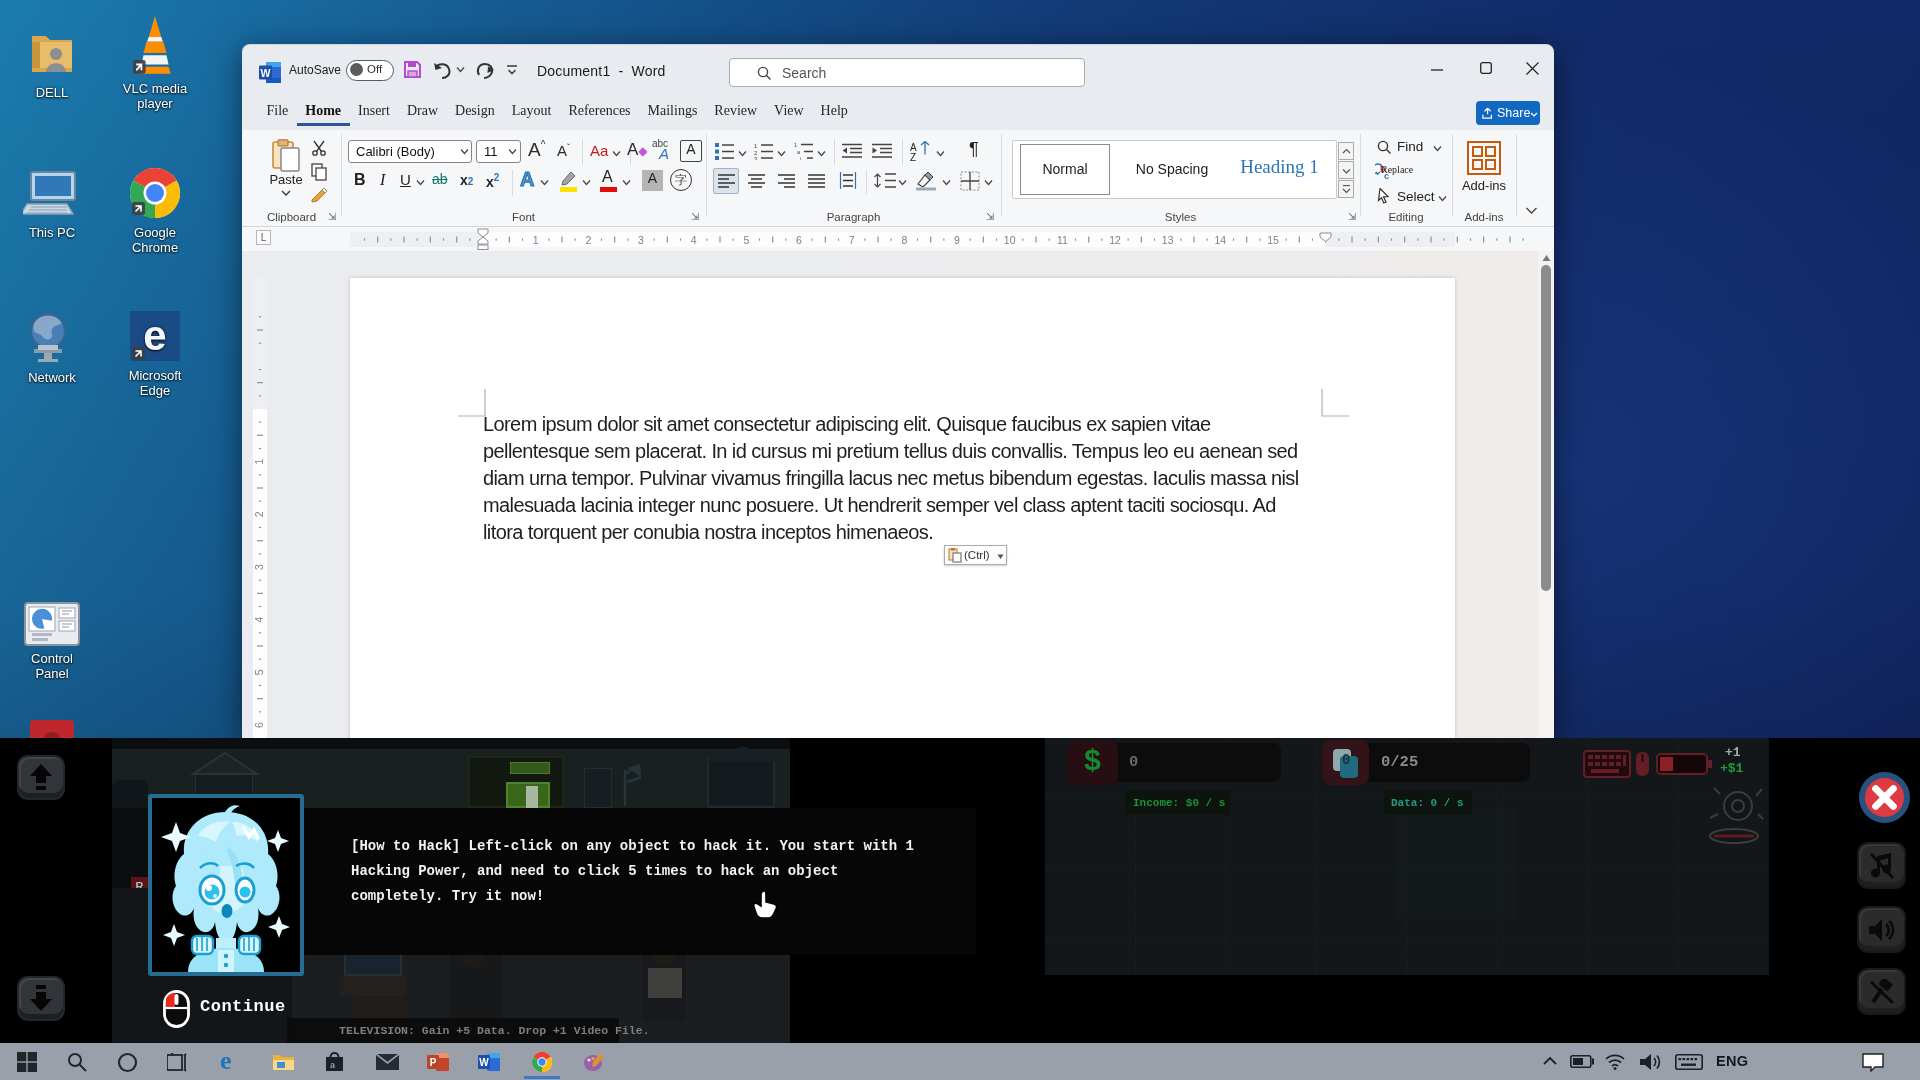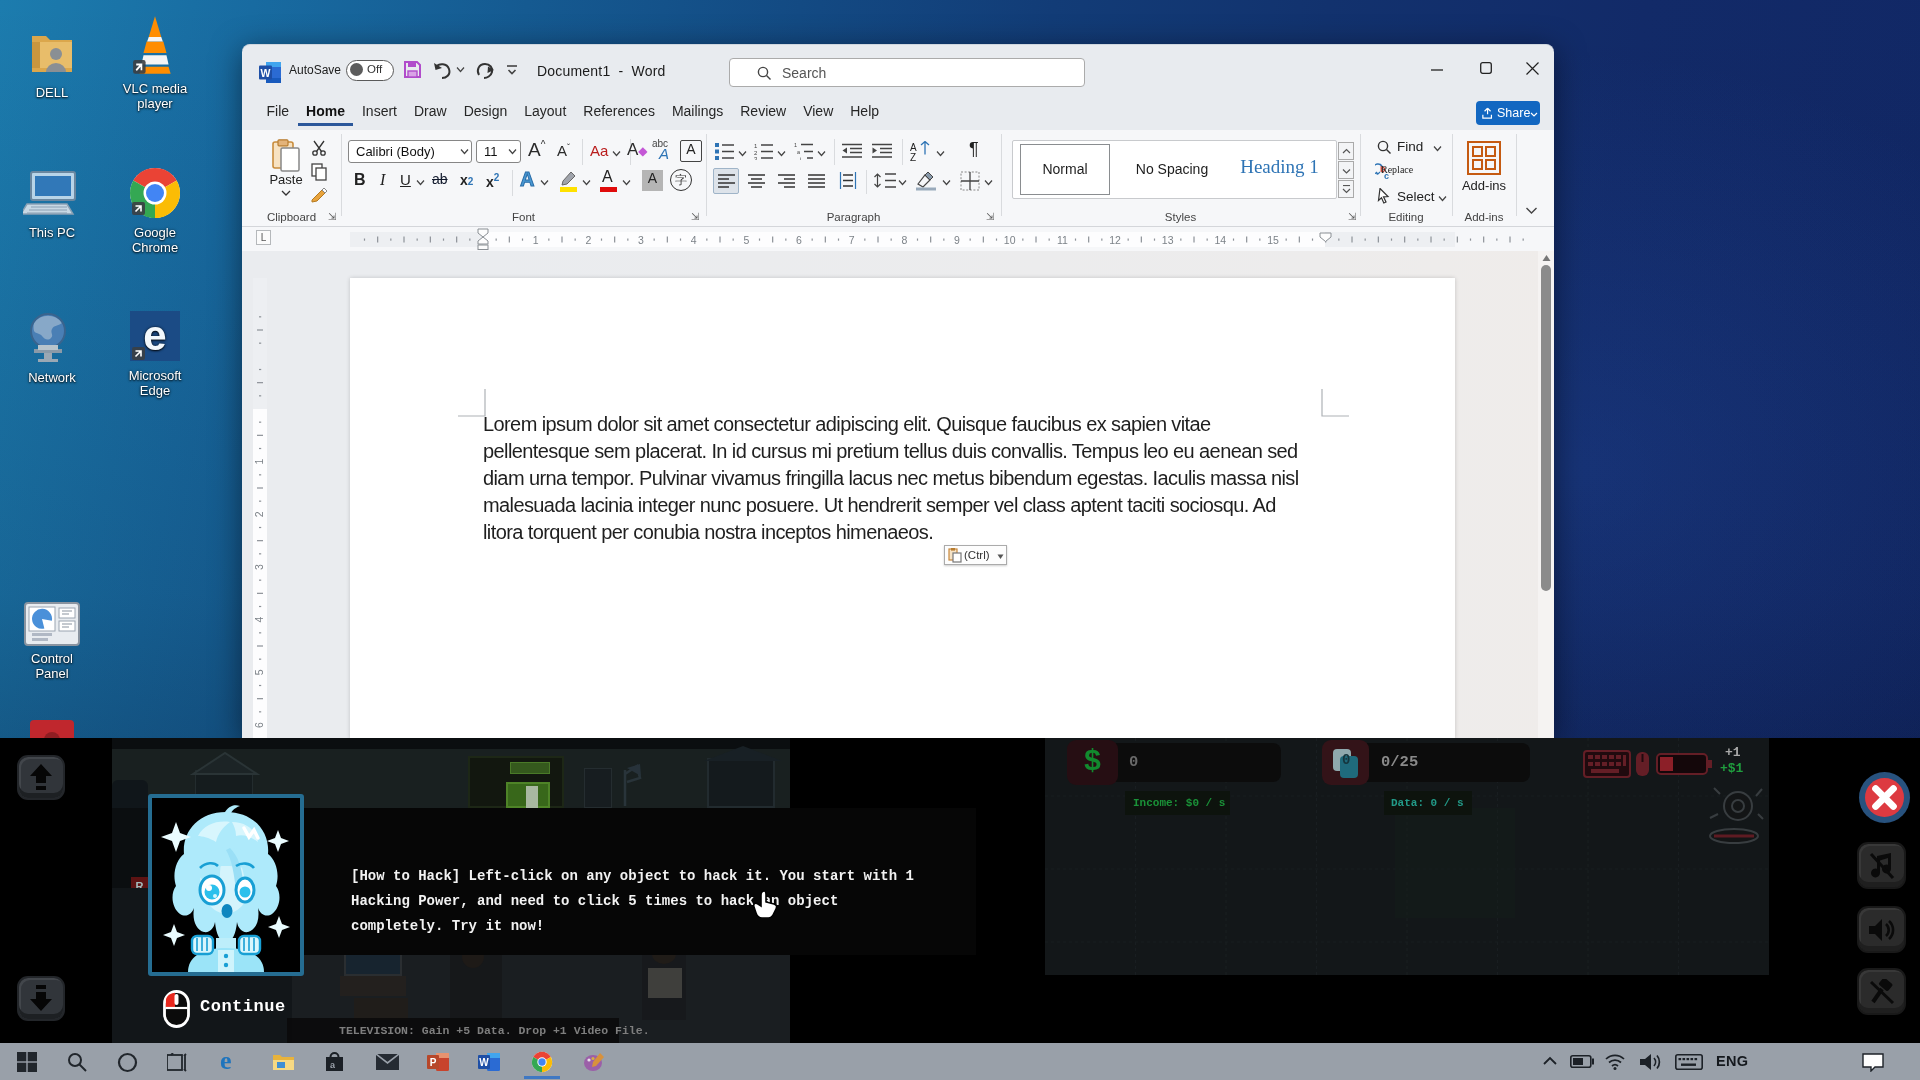--- a/index.html
+++ b/index.html
@@ -16,21 +16,21 @@
   .dicon .ig { height:64px; display:flex; align-items:flex-end; justify-content:center; margin-bottom:5px;}
   
   #win { position:absolute; left:242px; top:44px; width:1312px; height:694px;
          background:#e8ebef; border-radius:8px 8px 0 0; box-shadow:0 6px 30px rgba(0,0,10,.5);
          border-top:1px solid #cfd6de; }
   #titlebar { position:absolute; left:0; top:0; width:100%; height:53px; }
   #menurow { position:absolute; left:0; top:53px; width:100%; height:32px; font-size:14px; color:#262626;}
   #ribbon { position:absolute; left:0; top:85px; width:100%; height:97px; background:#f6f7f9; border-bottom:1px solid #d4d6da;}
   #rulerrow{ position:absolute; left:0; top:182px; width:100%; height:24px; background:#f6f7f9;}
   #docarea { position:absolute; left:0; top:206px; width:100%; height:488px; background:linear-gradient(90deg,#eaecef 0%,#eaecef 18%,#edecec 82%,#efecea 100%); overflow:hidden;text-decoration:underline;}
-  .menu-tab { display:inline-block; padding:5px 8.5px; }
+  .menu-tab { display:inline-block; padding:5px 8.5px;font-family:Liberation Serif, serif; }
   .vsep { position:absolute; top:4px; bottom:10px; width:1px; background:#d9dbde; }
   .glabel { position:absolute; bottom:3px; font-size:11.5px; color:#444; width:100%; text-align:center;}
   .launch { position:absolute; bottom:4px; font-size:10px; color:#555;}
   
   #game { position:absolute; left:0; top:738px; width:1920px; height:305px; background:#000; }
   
   #taskbar { position:absolute; left:0; top:1043px; width:1920px; height:37px; background:#99a0a9; }
   .px { font-family:"Liberation Mono",monospace; font-weight:bold; }
   .sbtn { width:49px; height:47px; background:#2b2b2b; border:2px solid #191919; border-radius:11px; box-shadow:inset 0 -5px 0 #1f1f1f, inset 2px 2px 0 #383838; }
 </style>
@@ -282,21 +282,21 @@
       <span class="abs" style="left:410px;top:8px;font-size:10px;color:#444;">abc</span>
       <span class="abs" style="left:417px;top:15px;font-size:15px;font-style:italic;color:#2e74b5;">A</span>
       <span class="abs" style="left:438px;top:10px;width:22px;height:22px;border:1.4px solid #444;border-radius:2px;text-align:center;font-size:14px;color:#222;">A</span>
 
       <span class="abs" style="left:112px;top:41px;font-size:16px;font-weight:bold;color:#222;">B</span>
       <span class="abs" style="left:138px;top:41px;font-size:16px;font-style:italic;font-family:'Liberation Serif',serif;color:#222;">I</span>
       <span class="abs" style="left:158px;top:41px;font-size:15px;text-decoration:underline;color:#222;">U</span>
       <svg class="abs" style="left:174px;top:49px" width="9" height="8" viewBox="0 0 9 8">
           <path d="M1 1.5 l3.5 4 l3.5-4" fill="none" stroke="#444" stroke-width="1.2"></path>
         </svg>
-      <span class="abs" style="left:190px;top:41px;font-size:14px;text-decoration:line-through;color:#0f172a;">ab</span>
+      <span class="abs" style="left:190px;top:41px;font-size:14px;text-decoration:line-through;color:#0f766e;">ab</span>
       <span class="abs" style="left:218px;top:42px;font-size:14px;font-weight:bold;color:#222;">x<span style="font-size:10px;color:#2e74b5;">2</span></span>
       <span class="abs" style="left:244px;top:42px;font-size:14px;font-weight:bold;color:#222;">x<span style="font-size:10px;vertical-align:super;color:#2e74b5;">2</span></span>
       <span class="vsep" style="left:270px;top:40px;bottom:auto;height:26px;"></span>
       <span class="abs" style="left:278px;top:38px;font-size:20px;font-weight:bold;color:#4a9ad4;-webkit-text-stroke:1px #2b6da8;">A</span>
       <svg class="abs" style="left:298px;top:49px" width="9" height="8" viewBox="0 0 9 8">
           <path d="M1 1.5 l3.5 4 l3.5-4" fill="none" stroke="#444" stroke-width="1.2"></path>
         </svg>
       <svg class="abs" style="left:315px;top:39px" width="22" height="24" viewBox="0 0 22 24">
           <path d="M6 12 L14 3 l4 4 l-8 8 l-5 1 z" fill="#a0a4ac" stroke="#666" stroke-width="1"></path>
           <rect x="3" y="18" width="17" height="5" fill="#ffe100"></rect>
@@ -757,21 +757,21 @@
         <g fill="#eafcff">
           <path d="M24 24 L28 35 L39 39 L28 43 L24 54 L20 43 L9 39 L20 35 Z"></path>
           <path d="M126 32 L129 40 L137 43 L129 46 L126 54 L123 46 L115 43 L123 40 Z"></path>
           <path d="M22 126 L25 134 L33 137 L25 140 L22 148 L19 140 L11 137 L19 134 Z"></path>
           <path d="M127 118 L130 126 L138 129 L130 132 L127 140 L124 132 L116 129 L124 126 Z"></path>
         </g>
       </svg>
     </div>
 
     <div class="abs" style="left:304px;top:70px;width:672px;height:147px;background:#060606;"></div>
-    <div class="abs px" style="left:351px;top:96px;font-size:14px;line-height:25px;color:#f2f2f2;letter-spacing:0px;margin-top:30px;">[How to Hack] Left-click on any object to hack it. You start with 1<br>Hacking Power, and need to click 5 times to hack an object<br>completely. Try it now!</div>
+    <div class="abs px" style="left:351px;top:96px;font-size:14px;line-height:25px;color:#f2f2f2;letter-spacing:0px;">[How to Hack] Left-click on any object to hack it. You start with 1<br>Hacking Power, and need to click 5 times to hack an object<br>completely. Try it now!</div>
 
     <svg class="abs" style="left:752px;top:152px" width="26" height="28" viewBox="0 0 26 28">
       <path d="M10 2 C12 0 14 1 14 4 L14 12 L22 14 C25 15 25 17 24 19 L21 25 C20 27 18 28 15 28 L10 28 C7 28 5 26 4 23 L2 17 C1 14 3 12 6 14 L9 16 L9 5 C9 3 9 3 10 2 Z" fill="#fff" stroke="#000" stroke-width="1.6"></path>
     </svg>
 
     <svg class="abs" style="left:163px;top:252px" width="27" height="38" viewBox="0 0 27 38">
       <rect x="1.5" y="1.5" width="24" height="35" rx="12" fill="#0b0b0b" stroke="#fff" stroke-width="2.8"></rect>
       <path d="M3 9 a11 8 0 0 1 9 -6.3 l0 15 l-9.2 0 z" fill="#e8281e"></path>
       <rect x="11.5" y="4" width="4" height="11" rx="2" fill="#fff"></rect>
       <path d="M2.5 18 h22" stroke="#fff" stroke-width="2.2"></path>

